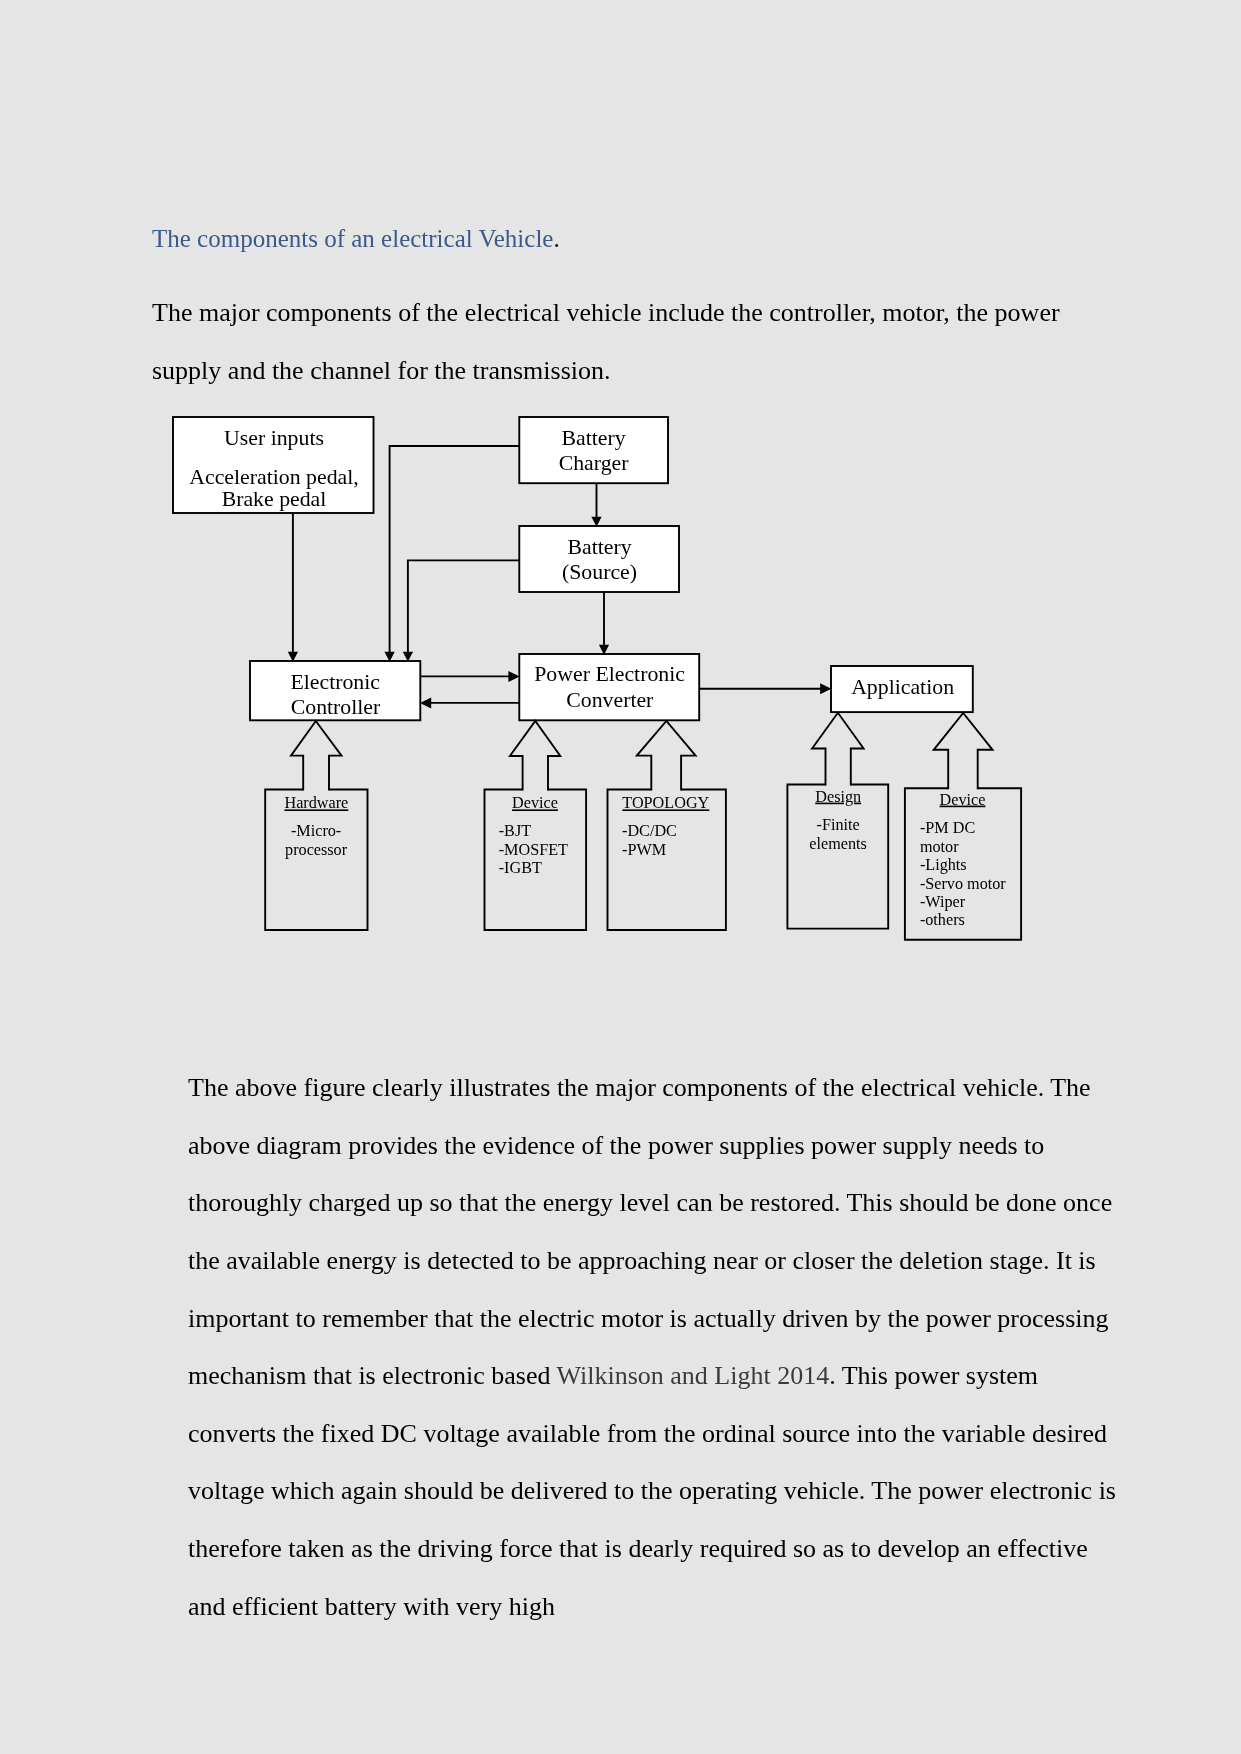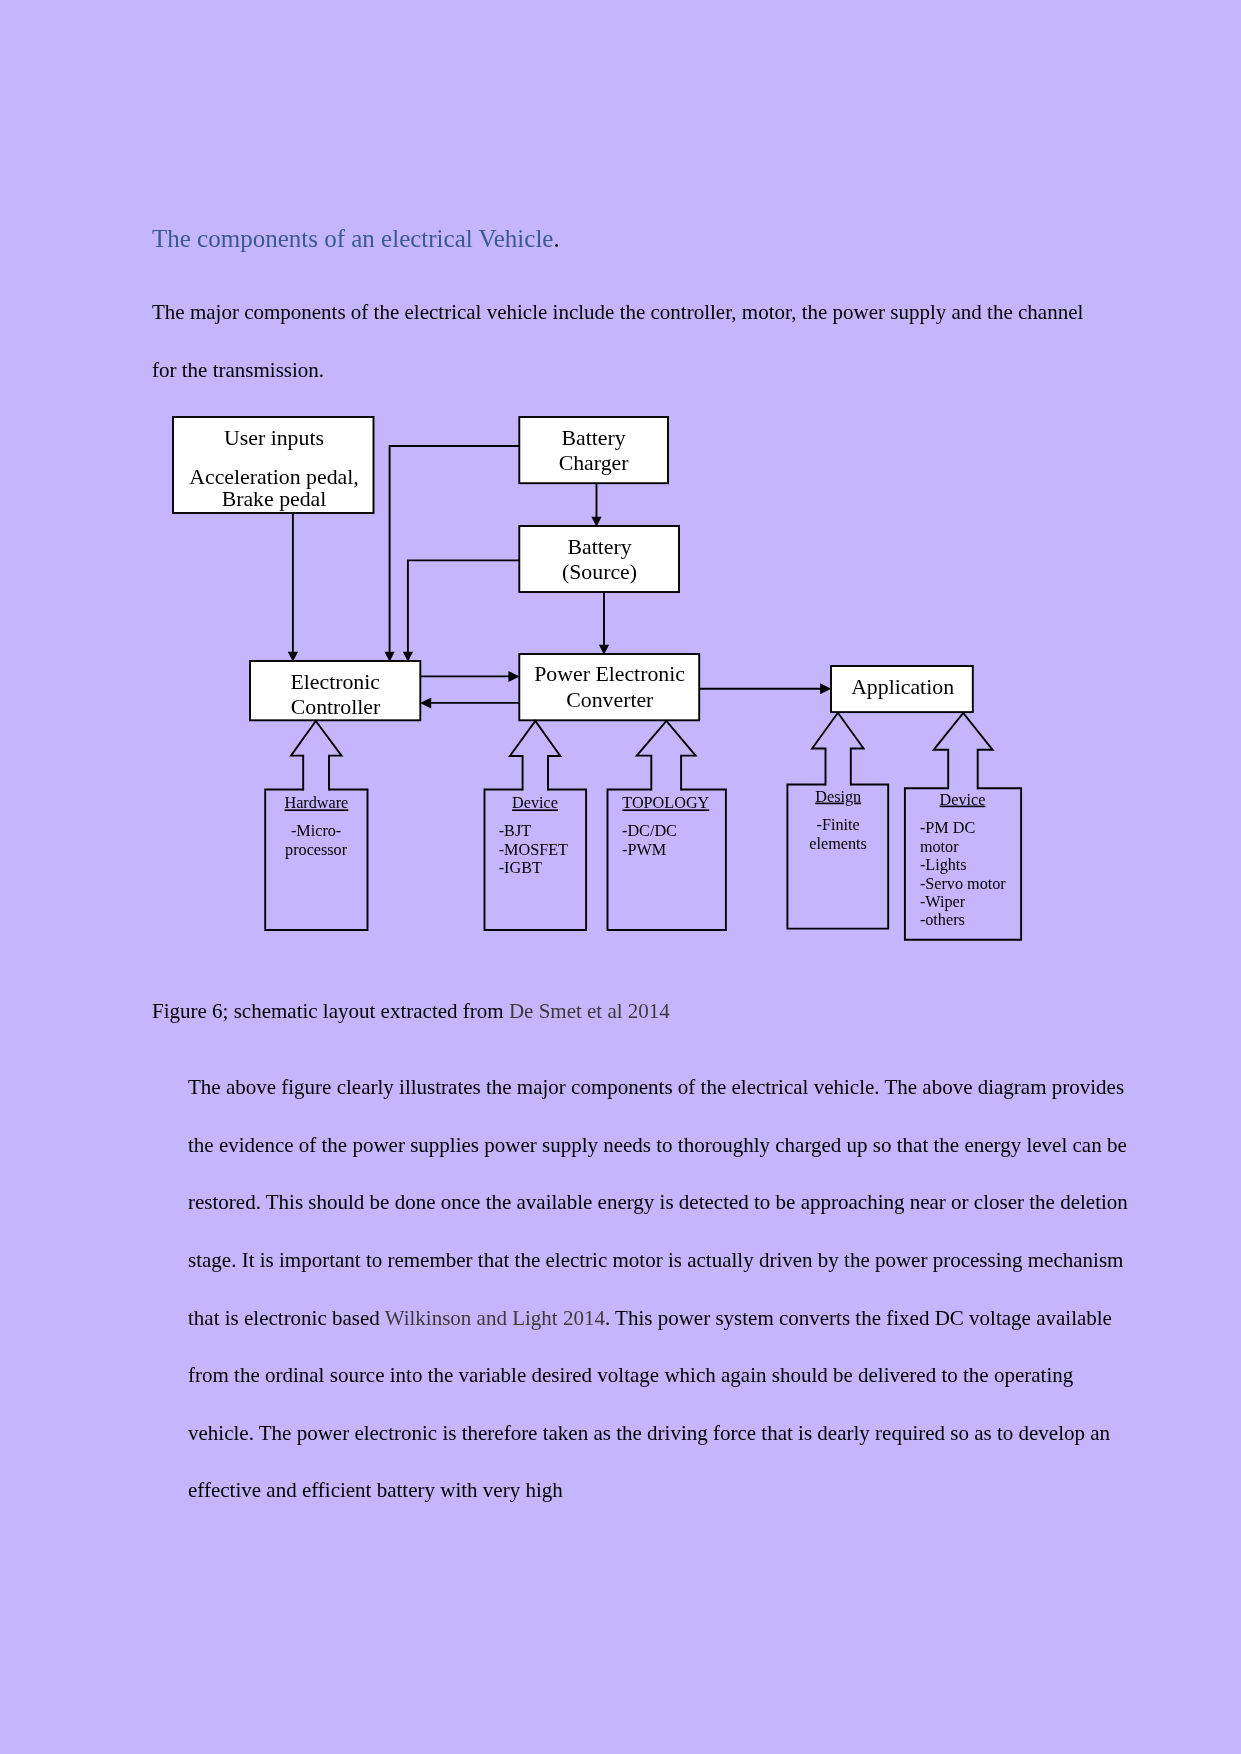--- a/index.html
+++ b/index.html
@@ -1,21 +1,21 @@
 <!DOCTYPE html>
 <html><head>
 <meta charset="utf-8">
 <title>The components of an electrical Vehicle</title>
 <style>
   html,body{margin:0;padding:0;background:#ffffff;}
   body{width:1241px;height:1754px;background:#ffffff;
        font-family:"Liberation Serif",serif;overflow:hidden;
        -webkit-font-smoothing:antialiased;}
-  #page{position:relative;width:1241px;height:1754px;background:#c4b5fd;overflow:hidden;}
-  .txt{position:absolute;color:#000000;font-size:21px;}
+  #page{position:relative;width:1241px;height:1754px;background:#e5e5e5;overflow:hidden;}
+  .txt{position:absolute;color:#000000;font-size:26px;}
   #heading{left:152px;top:223px;width:944px;font-size:25px;color:#3b5a8c;line-height:32px;}
   #heading .period{color:#000000;}
   #intro{left:152px;top:284px;width:944px;line-height:57.6px;}
   #caption{left:152px;top:983px;width:944px;line-height:57.6px;}
   #bodyp{left:152px;top:1059.2px;width:940px;line-height:57.6px;margin-left:36px;}
   .cite{color:#3b3b3b;}
   #diagram{position:absolute;left:0;top:0;}
 </style>
 </head>
 <body>
@@ -100,17 +100,16 @@
   <text x="962.5" y="804.6" font-size="16.2" text-anchor="middle" text-decoration="underline">Device</text>
   <text x="919.9" y="833.4" font-size="16.2" text-anchor="start">-PM DC</text>
   <text x="919.9" y="851.7" font-size="16.2" text-anchor="start">motor</text>
   <text x="919.9" y="870.1" font-size="16.2" text-anchor="start">-Lights</text>
   <text x="919.9" y="888.5" font-size="16.2" text-anchor="start">-Servo motor</text>
   <text x="919.9" y="906.9" font-size="16.2" text-anchor="start">-Wiper</text>
   <text x="919.9" y="925.2" font-size="16.2" text-anchor="start">-others</text>
   </g>
   </svg>
 
-  <div class="txt" id="caption"><span>Figure 6; schematic layout extracted from </span><span class="cite">De Smet et al 2014</span></div>
 
   <div class="txt" id="bodyp"><span>The above figure clearly illustrates the major components of the electrical vehicle. The above diagram provides the evidence of the power supplies power supply needs to thoroughly charged up so that the energy level can be restored. This should be done once the available energy is detected to be approaching near or closer the deletion stage. It is important to remember that the electric motor is actually driven by the power processing mechanism that is electronic based </span><span class="cite">Wilkinson and Light 2014</span><span>. This power system converts the fixed DC voltage available from the ordinal source into the variable desired voltage which again should be delivered to the operating vehicle. The power electronic is therefore taken as the driving force that is dearly required so as to develop an effective and efficient battery with very high</span></div>
 
 </div>
 
 </body></html>

